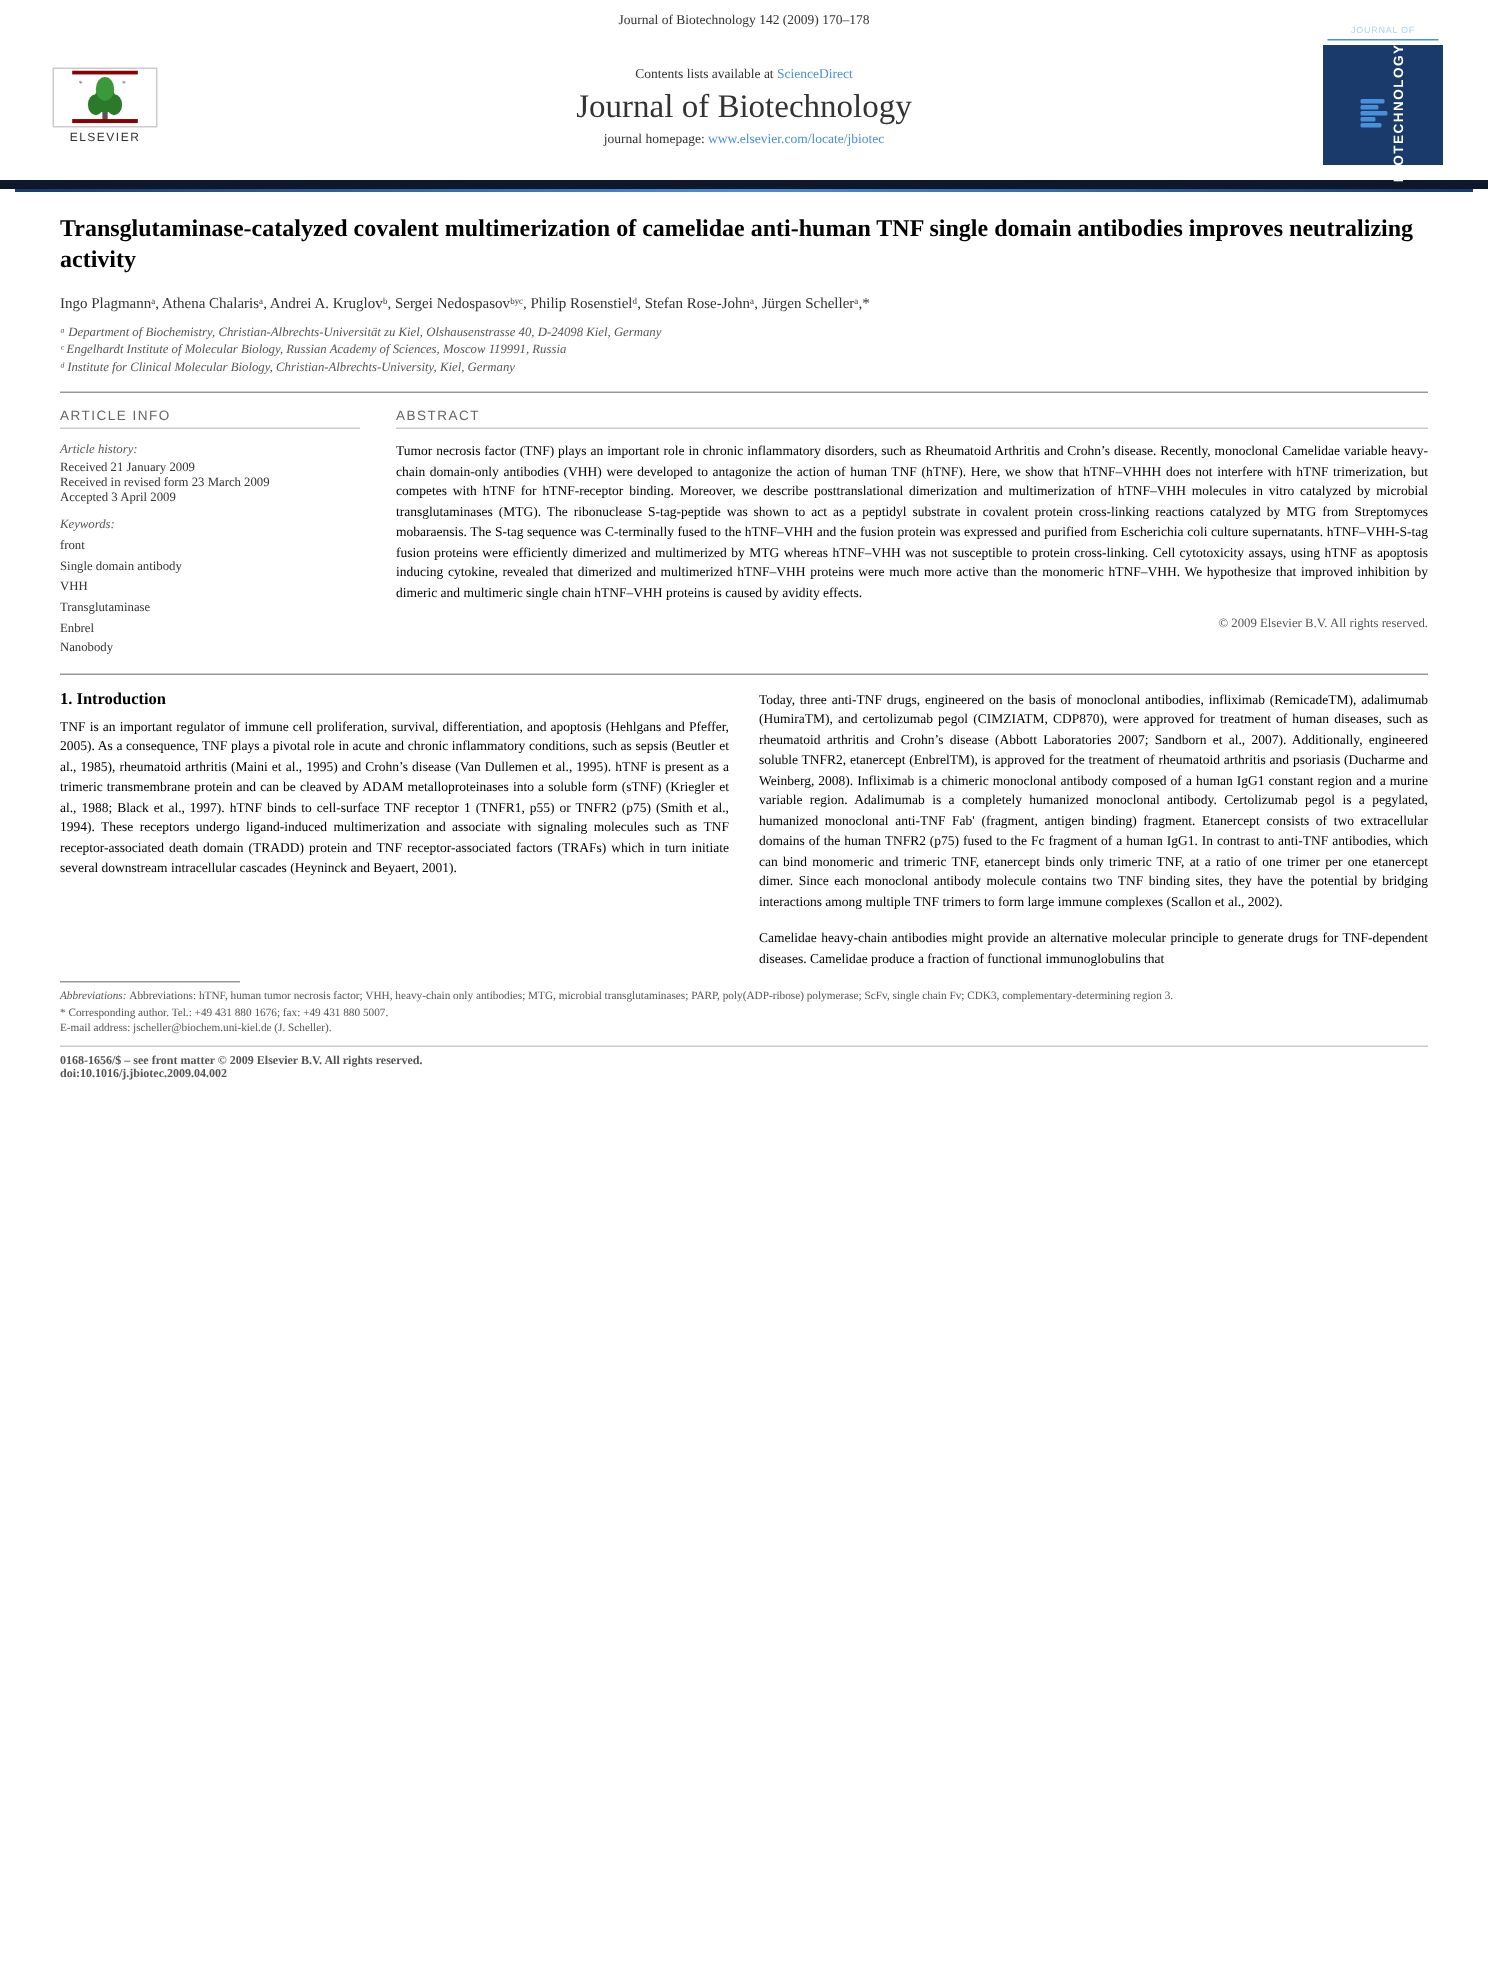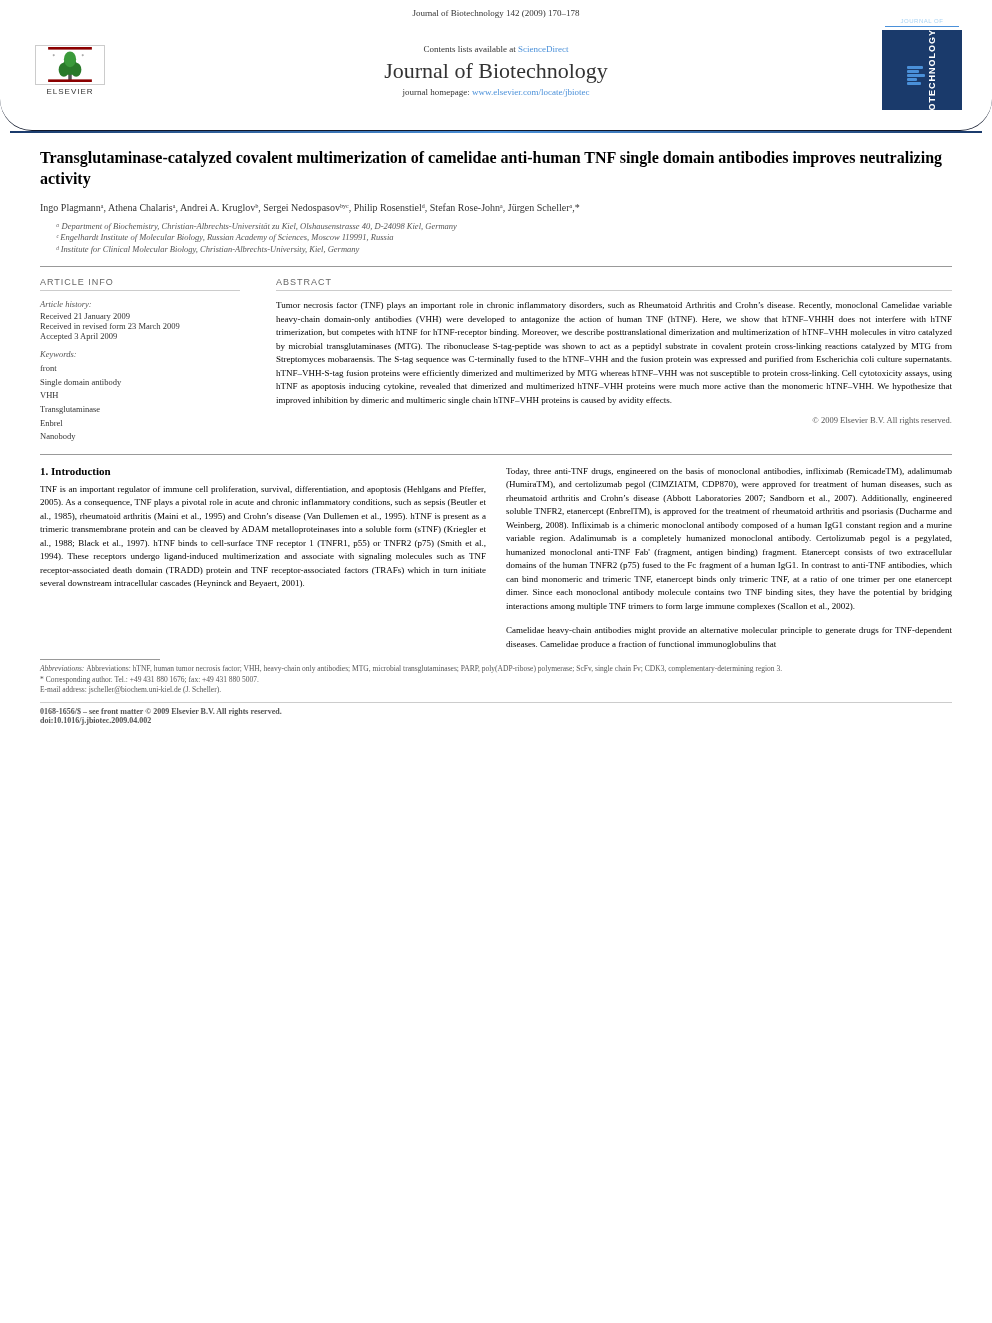--- a/index.html
+++ b/index.html
@@ -15,23 +15,22 @@
     .page {
       width: 992px;
       min-height: 1323px;
       background: #fff;
       padding: 0;
     }
 
     
     .journal-header {
       text-align: center;
-      padding: 8px 20px 14px;
-      border-bottom: 1px solid #0f172a;
-      border-radius: 32px;
+      padding: 8px 20px 4px;
+      border-bottom: 6px solid #0f172a;
     }
 
     .journal-citation {
       font-size: 9px;
       color: #333;
       margin-bottom: 6px;
     }
 
     .header-content {
       display: flex;
@@ -177,33 +176,32 @@
       margin-bottom: 6px;
       line-height: 1.5;
     }
 
     .affiliations {
       font-size: 8.5px;
       color: #555;
       line-height: 1.4;
       margin-bottom: 4px;
       font-style: italic;
-      margin-left: 16px;
     }
 
     .article-divider {
       height: 1px;
       background: #999;
       margin: 10px 0;
     }
 
     
     .two-column {
       display: flex;
-      gap: 36px;
+      gap: 24px;
       margin-top: 10px;
     }
 
     .left-col {
       width: 200px;
       flex-shrink: 0;
     }
 
     .right-col {
       flex: 1;

